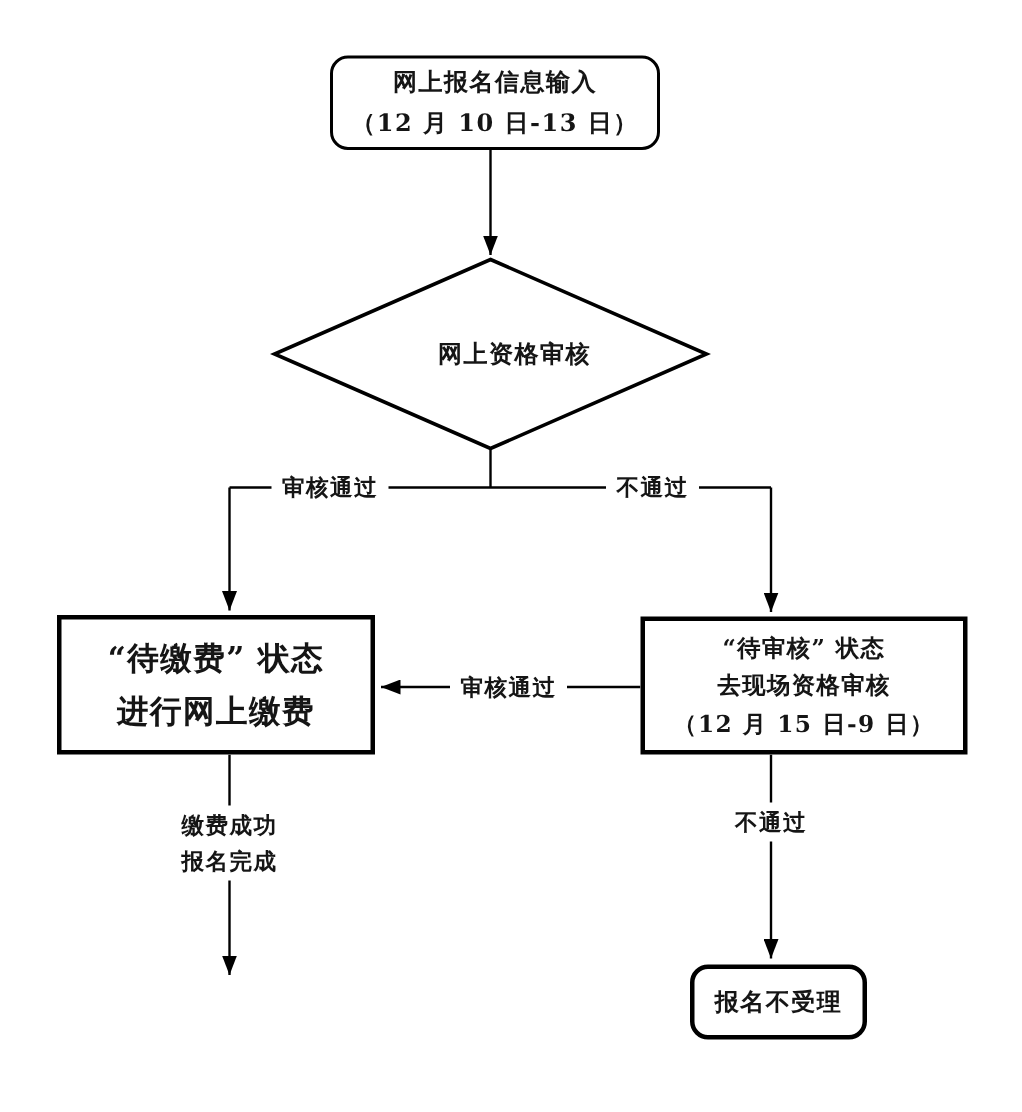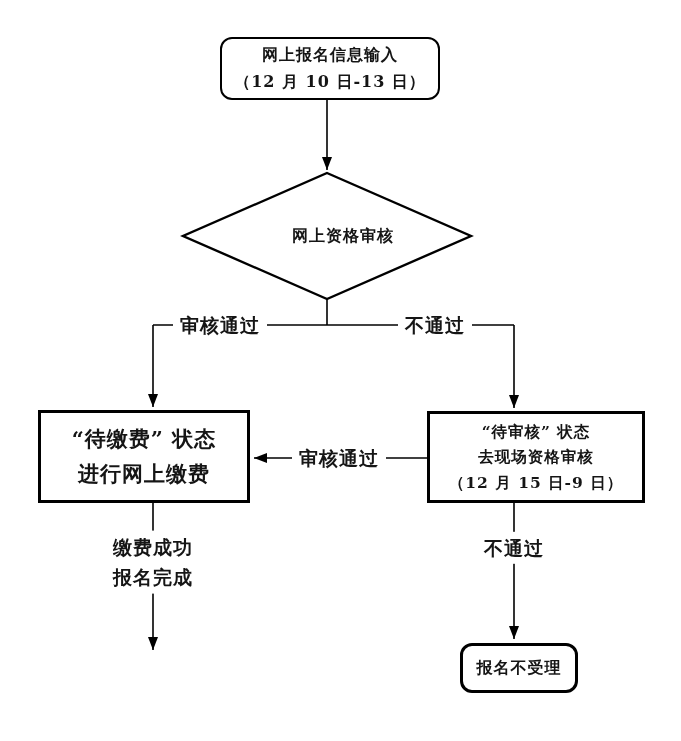--- a/index.html
+++ b/index.html
@@ -53,21 +53,21 @@
     line-height: 1.7;
     white-space: nowrap;
     margin-left: 16px;
   }
   .edge-label {
     position: absolute;
     transform: translate(-50%, -50%);
     background: #ffffff;
     padding: 1px 7px;
     font-weight: bold;
-    font-size: 19px;
+    font-size: 15px;
     letter-spacing: 1px;
     text-align: center;
     line-height: 1.6;
     white-space: nowrap;
   }
 </style>
 </head>
 <body>
 
 <div class="canvas">

